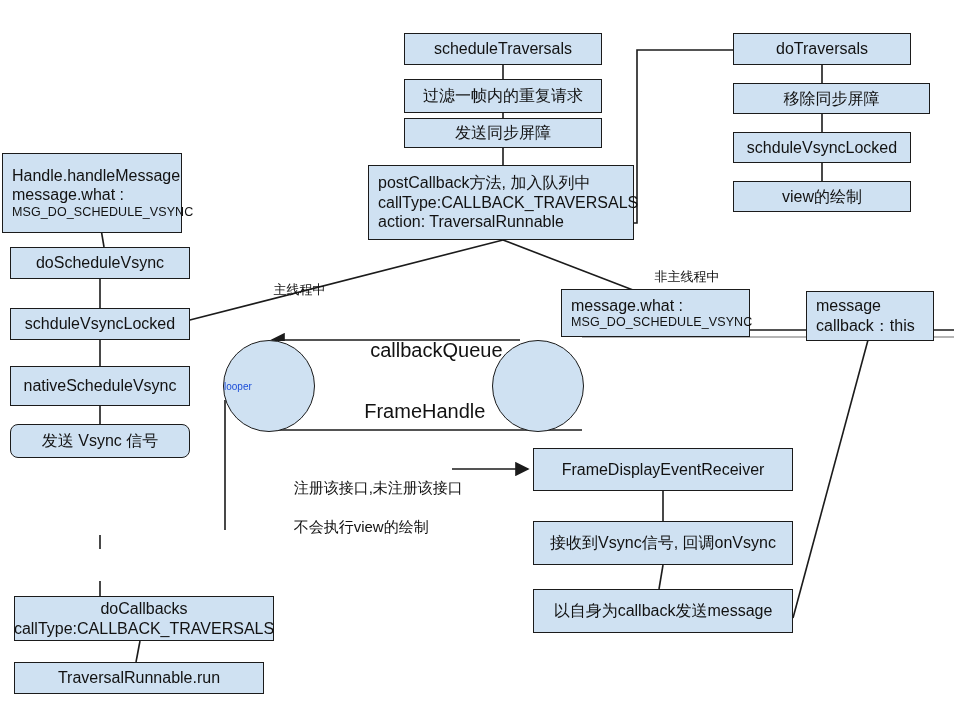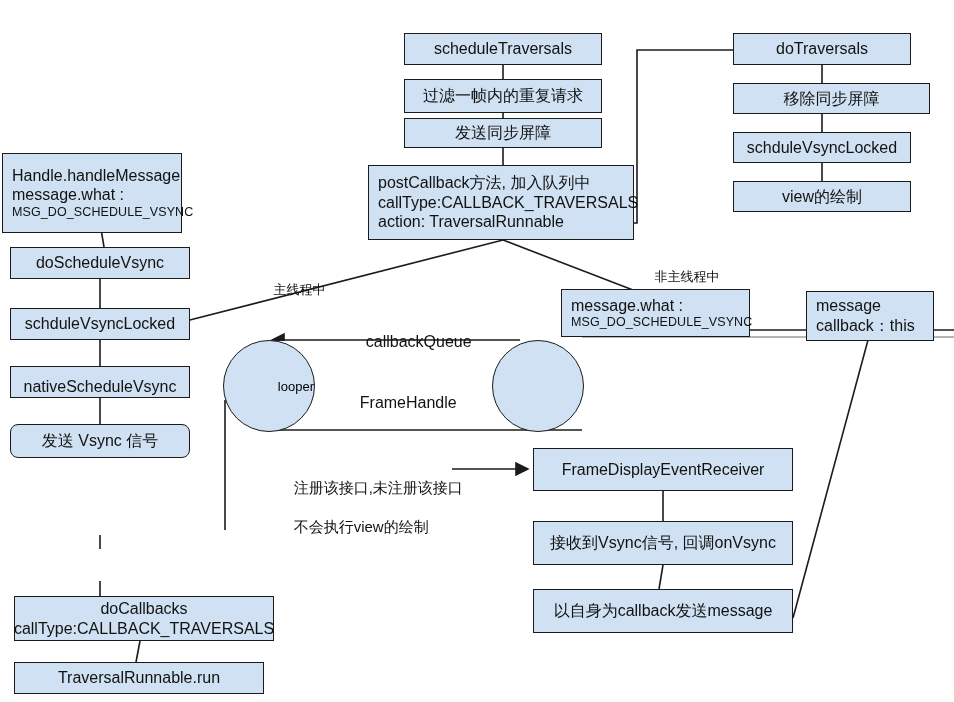--- a/index.html
+++ b/index.html
@@ -51,34 +51,34 @@
     text-align: left;
     padding-left: 9px;
   }
   .circle {
     position: absolute;
     background: #cfe1f2;
     border: 1.6px solid #1b1b1b;
     border-radius: 50%;
     display: flex;
     align-items: center;
-    justify-content: flex-end;
-    font-size: 13px;
-    color: #000000;
+    justify-content: flex-start;
+    font-size: 10px;
+    color: #1d4ed8;
     z-index: 3;
   }
   .plain-label {
     position: absolute;
     font-size: 15px;
     color: #121212;
     line-height: 1.3;
     z-index: 4;
     white-space: pre;
   }
-  .plain-label.big { font-size: 16px; }
+  .plain-label.big { font-size: 20px; }
   .plain-label.tiny { font-size: 13px; }
   .stadium-fill {
     position: absolute;
     background: #ffffff;
     z-index: 2;
   }
 </style>
 </head>
 <body>
 
@@ -142,21 +142,21 @@
   </div>
 
   <div class="node" style="left:10px; top:247px; width:180px; height:32px;">
     <span class="l1">doScheduleVsync</span>
   </div>
 
   <div class="node" style="left:10px; top:308px; width:180px; height:32px;">
     <span class="l1">schduleVsyncLocked</span>
   </div>
 
-  <div class="node" style="left:10px; top:366px; width:180px; height:32px;justify-content:flex-end;">
+  <div class="node" style="left:10px; top:366px; width:180px; height:40px;">
     <span class="l1">nativeScheduleVsync</span>
   </div>
 
   <div class="node" style="left:10px; top:424px; width:180px; height:34px;border-radius:8px;">
     <span class="l1">发送 Vsync 信号</span>
   </div>
 
 
 
   <div class="node" style="left:14px; top:596px; width:260px; height:45px;">

